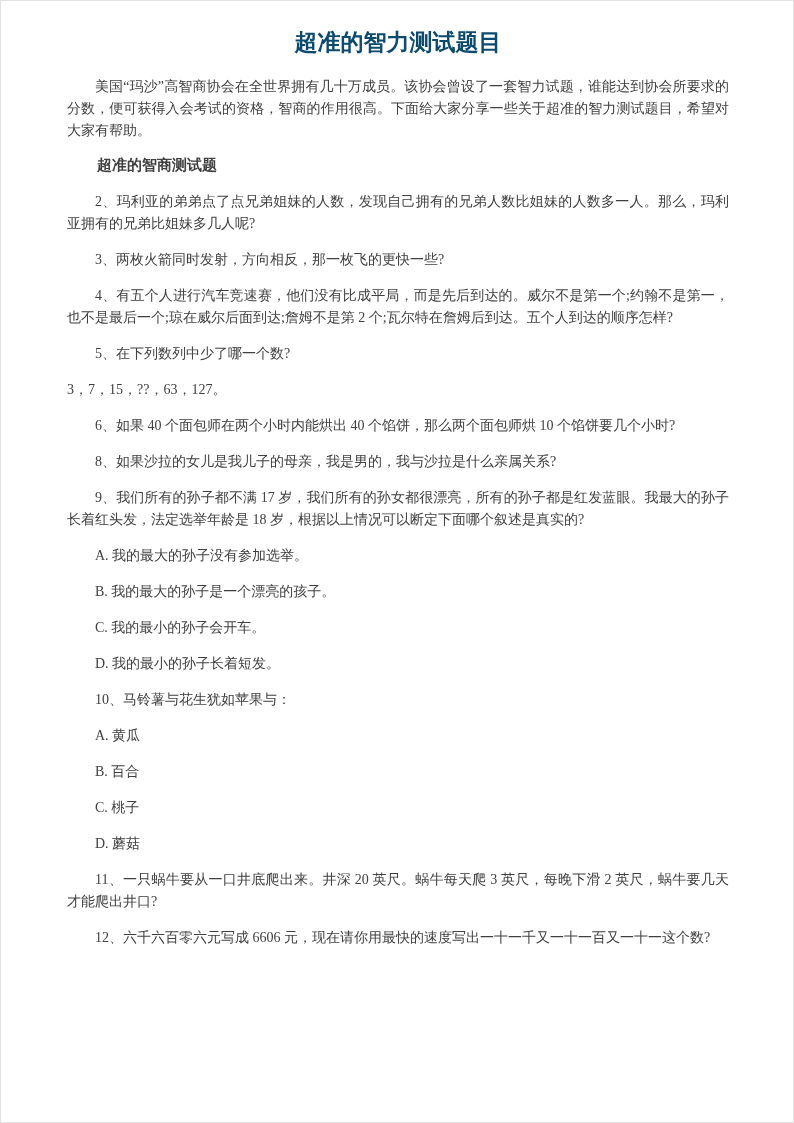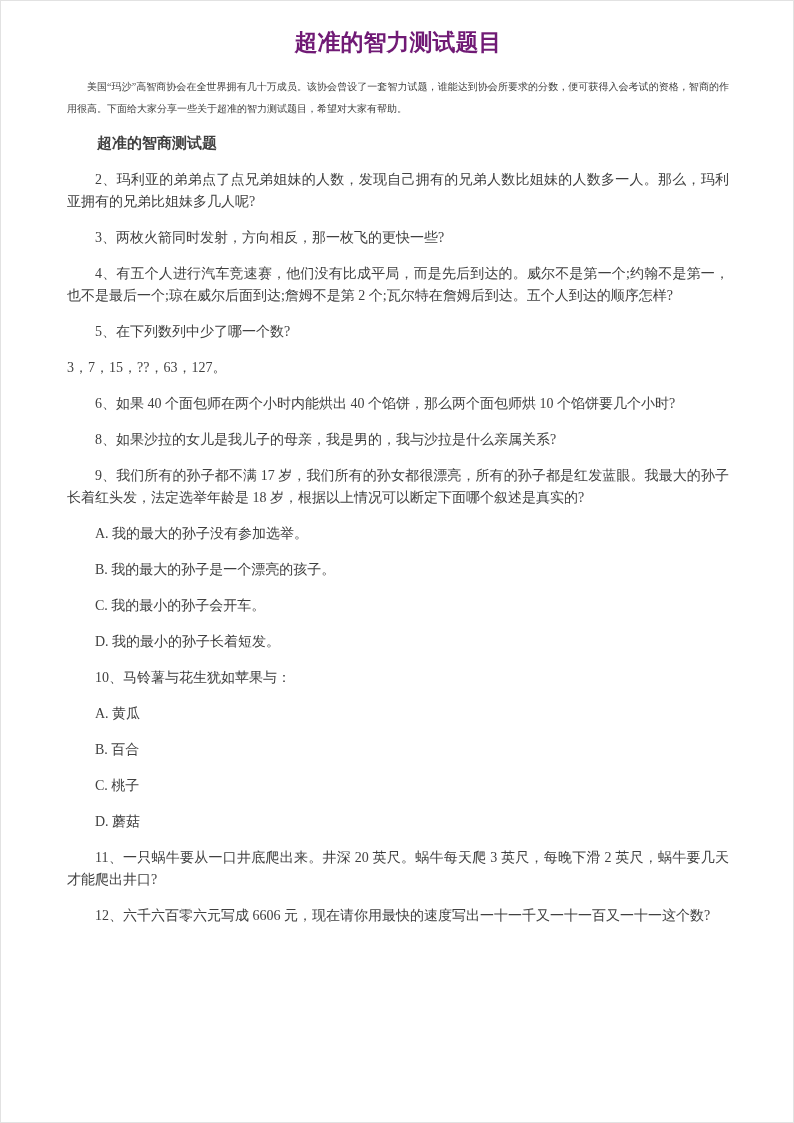--- a/index.html
+++ b/index.html
@@ -22,21 +22,21 @@
   .content {
     padding: 26px 64px 0 66px;
   }
   .doc-title {
     font-size: 23px;
     font-weight: bold;
     text-align: center;
     margin: 0 0 18px 0;
   }
   .intro {
-    font-size: 10px;
+    font-size: 14px;
     line-height: 22px;
     text-align: justify;
     text-indent: 2em;
     margin: 0 0 14px 0;
   }
   .subheading {
     font-size: 15px;
     font-weight: bold;
     text-indent: 2em;
     margin: 0 0 16px 0;
@@ -49,21 +49,21 @@
   }
   .para.indent {
     text-indent: 2em;
   }
 </style>
 </head>
 <body>
 
 <div class="page">
   <div class="content">
-    <h1 class="doc-title" style="color: #701a75;">超准的智力测试题目</h1>
+    <h1 class="doc-title" style="color: #0c4a6e;">超准的智力测试题目</h1>
 
     <p class="intro">美国“玛沙”高智商协会在全世界拥有几十万成员。该协会曾设了一套智力试题，谁能达到协会所要求的分数，便可获得入会考试的资格，智商的作用很高。下面给大家分享一些关于超准的智力测试题目，希望对大家有帮助。</p>
 
     <p class="subheading">超准的智商测试题</p>
 
     <div>
         <p class="para indent">2、玛利亚的弟弟点了点兄弟姐妹的人数，发现自己拥有的兄弟人数比姐妹的人数多一人。那么，玛利亚拥有的兄弟比姐妹多几人呢?</p>
         <p class="para indent">3、两枚火箭同时发射，方向相反，那一枚飞的更快一些?</p>
         <p class="para indent">4、有五个人进行汽车竞速赛，他们没有比成平局，而是先后到达的。威尔不是第一个;约翰不是第一，也不是最后一个;琼在威尔后面到达;詹姆不是第 2 个;瓦尔特在詹姆后到达。五个人到达的顺序怎样?</p>
         <p class="para indent">5、在下列数列中少了哪一个数?</p>

